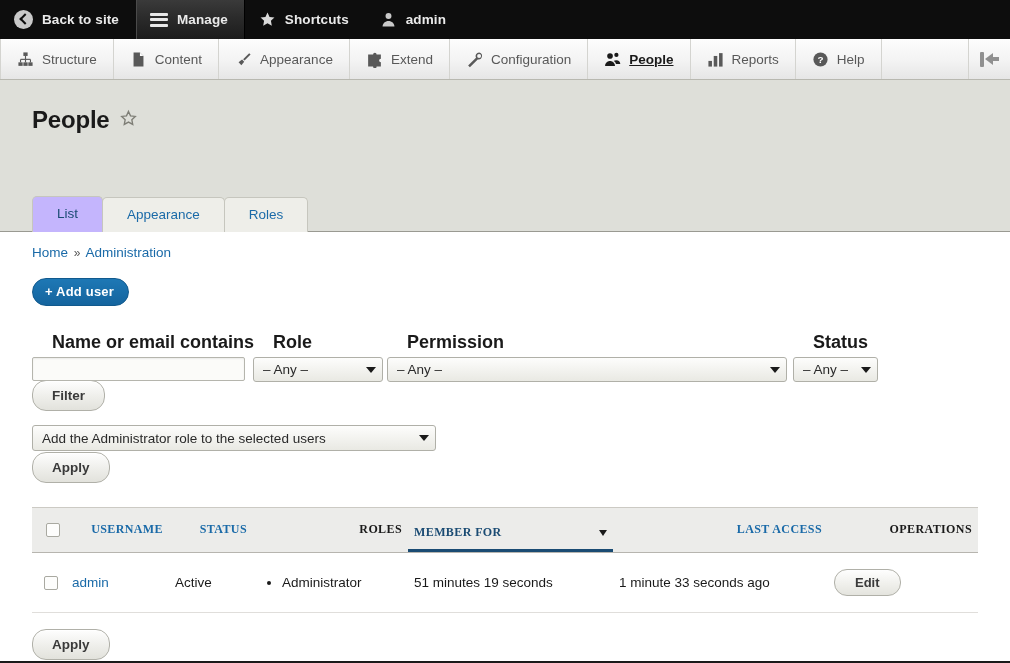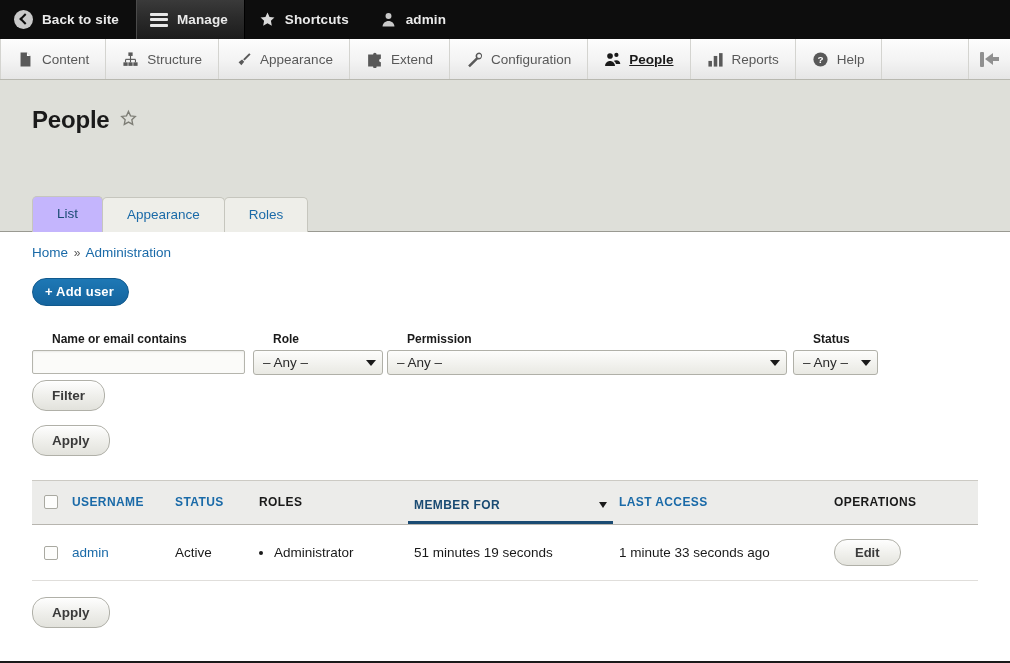--- a/index.html
+++ b/index.html
@@ -142,21 +142,21 @@
     font-weight: bold;
     border: 1px solid #11598d;
     border-radius: 14px;
     padding: 5px 14px 6px 12px;
     cursor: pointer;
     letter-spacing: .2px;
     text-align: center;
   }
 
   .filters { margin-top: 26px; position: relative; height: 48px; }
-  .f-label { font-size: 12px; font-weight: bold; color: #1a1a1a; display: block; margin-bottom: 4px; padding-left: 20px; }
+  .f-label { font-size: 18px; font-weight: bold; color: #1a1a1a; display: block; margin-bottom: 4px; padding-left: 20px; }
   .f-group { position: absolute; top: 0; }
 
   .text-input {
     width: 213px;
     height: 24px;
     border: 1px solid #b5b5ad;
     background: #fbfbf9;
     border-radius: 2px;
     font-family: "Liberation Sans", sans-serif;
     font-size: 13px;
@@ -202,48 +202,49 @@
     width: 946px;
     border-collapse: collapse;
     margin-top: 24px;
     font-size: 13.5px;
   }
   table.people thead th {
     background: #ececea;
     border-top: 1px solid #cccac4;
     border-bottom: 1px solid #b7b5af;
     padding: 11px 6px 12px 6px;
-    text-align: left;
+    text-align: right;
     font-size: 12px;
     font-weight: bold;
     letter-spacing: .4px;
     color: #1a1a1a;
     text-transform: uppercase;
     white-space: nowrap;
+    font-family: Liberation Serif, serif;
   }
   table.people thead th.link { color: #1a6aa8; cursor: pointer; }
   table.people thead th.sorted {
     color: #1a4b73;
     box-shadow: inset 0 -3px 0 #1a4b73;
   }
   .th-inner { display: flex; align-items: center; margin-top: 6px; }
   .th-inner .sortcaret {
     width: 0; height: 0; margin-left: auto; margin-right: 6px;
     border-left: 4.5px solid transparent; border-right: 4.5px solid transparent;
     border-top: 6px solid #1a1a1a;
   }
   table.people tbody td {
     padding: 14px 6px;
     border-bottom: 1px solid #e0dedb;
     color: #1a1a1a;
     vertical-align: middle;
   }
   table.people tbody tr { background: #ffffff; }
   td.username a { color: #1a6aa8; text-decoration: none; cursor: pointer; }
-  .role-list { margin: 0; padding-left: 15px; list-style: disc; }
+  .role-list { margin: 8px; padding-left: 15px; list-style: disc; }
   .role-list li { font-size: 13.5px; }
   .btn-edit {
     font-family: "Liberation Sans", sans-serif;
     font-size: 13px;
     font-weight: bold;
     color: #3a3a3a;
     background: linear-gradient(to bottom, #fefefe 0%, #f0f0ec 55%, #e4e4de 100%);
     border: 1px solid #b0b0a8;
     border-radius: 13px;
     padding: 5px 20px;
@@ -304,47 +305,47 @@
     </span>
     <span>admin</span>
   </div>
 </div>
 
 <div class="menu-bar">
 
   <div class="mb-item">
     <span>
       <svg class="gicon" viewBox="0 0 24 24" aria-hidden="true">
-          <path fill="#595959" d="M5 2h9l5 5v15H5z"></path>
-          <path fill="#fff" d="M14 2v5h5z"></path>
-        </svg>
-    </span>
-    <span class="mb-label">Content</span>
-  </div>
-
-  <div class="mb-item">
-    <span>
-      <svg class="gicon" viewBox="0 0 24 24" aria-hidden="true">
         <rect x="9" y="2" width="6" height="5" fill="#595959"></rect>
         <rect x="2" y="16" width="6" height="5" fill="#595959"></rect>
         <rect x="9" y="16" width="6" height="5" fill="#595959"></rect>
         <rect x="16" y="16" width="6" height="5" fill="#595959"></rect>
         <rect x="11.2" y="7" width="1.6" height="5" fill="#595959"></rect>
         <rect x="5" y="11" width="14" height="1.6" fill="#595959"></rect>
         <rect x="4.2" y="12" width="1.6" height="4" fill="#595959"></rect>
         <rect x="18.2" y="12" width="1.6" height="4" fill="#595959"></rect>
         <rect x="11.2" y="12" width="1.6" height="4" fill="#595959"></rect>
       </svg>
     </span>
     <span class="mb-label">Structure</span>
   </div>
 
   <div class="mb-item">
     <span>
       <svg class="gicon" viewBox="0 0 24 24" aria-hidden="true">
+          <path fill="#595959" d="M5 2h9l5 5v15H5z"></path>
+          <path fill="#fff" d="M14 2v5h5z"></path>
+        </svg>
+    </span>
+    <span class="mb-label">Content</span>
+  </div>
+
+  <div class="mb-item">
+    <span>
+      <svg class="gicon" viewBox="0 0 24 24" aria-hidden="true">
         <path fill="#595959" d="M20 3l2 2-8.5 8.5-2-2z"></path>
         <path fill="#595959" d="M10 12l3 3-4 5-4-4z"></path>
       </svg>
     </span>
     <span class="mb-label">Appearance</span>
   </div>
 
   <div class="mb-item">
     <span>
       <svg class="gicon" viewBox="0 0 24 24" aria-hidden="true">
@@ -464,20 +465,24 @@
         <span class="val">– Any –</span>
         <span class="caret"></span>
       </div>
     </div>
   </div>
 
   <button class="btn-grey">Filter</button>
 
   
   <div class="with-sel">
+    <div class="sel" style="width:404px;height:26px;">
+      <span class="val">Add the Administrator role to the selected users</span>
+      <span class="caret"></span>
+    </div>
     <div style="margin-top:1px;">
       <button class="btn-grey">Apply</button>
     </div>
   </div>
 
   
   <table class="people">
     <thead>
       <tr>
         <th class="col-cb">

